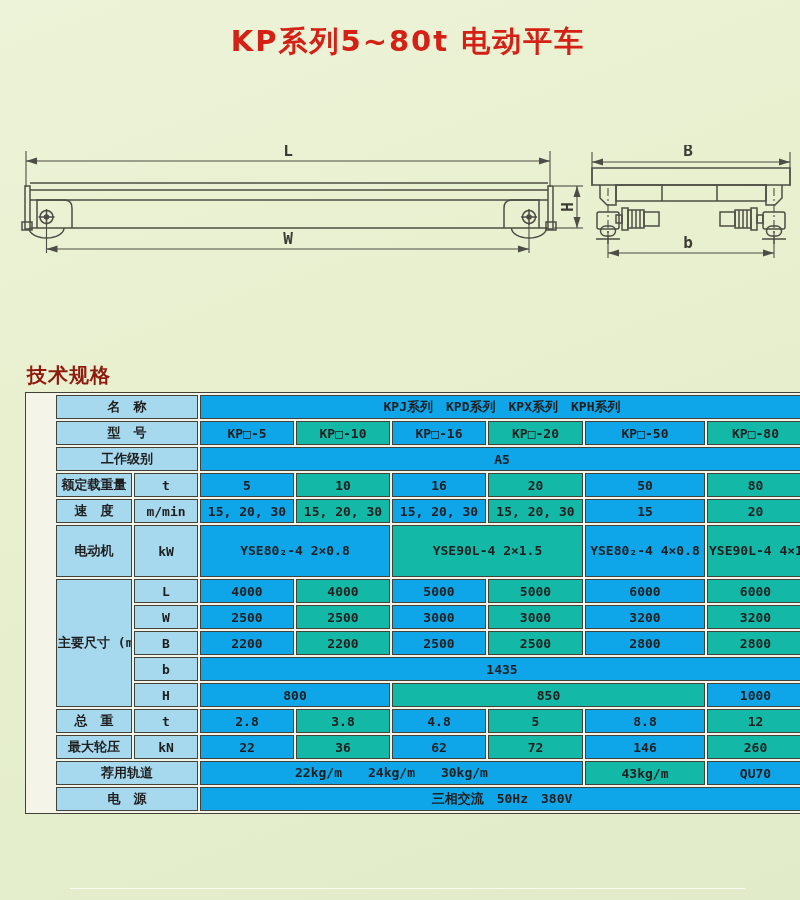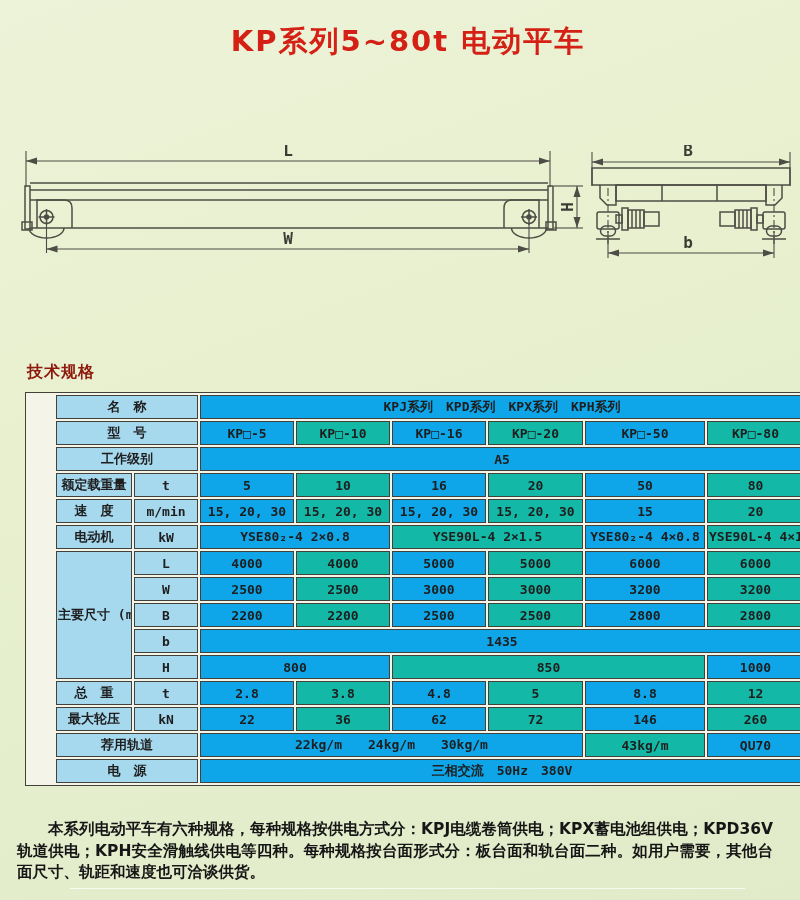--- a/index.html
+++ b/index.html
@@ -15,38 +15,38 @@
     text-align:center;font-size:29px;font-weight:bold;
     color:#d42015;letter-spacing:2px;margin:0;
   }
   .drawing-svg{position:absolute;}
   .drawing-svg text{
     font-family:"DejaVu Sans Mono","Liberation Mono",monospace;
     font-size:16px;font-weight:bold;fill:#3c3c34;
   }
   .section-heading{
     position:absolute;top:362px;left:27px;margin:0;
-    font-size:16px;font-weight:bold;color:#8e190d;letter-spacing:1px;font-family:Liberation Mono, monospace;
+    font-size:20px;font-weight:bold;color:#8e190d;letter-spacing:1px;font-family:Liberation Mono, monospace;
   }
   table.spec{
     position:absolute;left:25px;top:392px;width:762px;
     border-collapse:separate;border-spacing:2px;
     background:#f4f4e8;border:1px solid #42423a;
     table-layout:fixed;
     padding-left:28px;
   }
   table.spec td{
     box-sizing:border-box;height:24px;padding:0 1px;
     border:1px solid #42423a;
     text-align:center;vertical-align:middle;
     font-family:"DejaVu Sans Mono","Liberation Sans",sans-serif;
     font-size:13px;font-weight:bold;color:#1e1e1e;
     overflow:hidden;white-space:nowrap;
   }
-  table.spec tr.tall td{height:24px;}
+  table.spec tr.tall td{height:52px;}
   td.lb{background:#a6d8ee;font-size:13.5px;}
   td.cg{background:#0ea5e9;}
   td.cb{background:#14b8a6;}
   td.pre{white-space:pre-line;line-height:1.25;}
   .footer-note{
     position:absolute;left:17px;top:819px;width:756px;margin:0;
     font-size:15.5px;line-height:21.5px;font-weight:600;color:#161616;
     text-indent:2em;text-align:justify;
     font-family:"DejaVu Sans","Liberation Sans",sans-serif;
   }
@@ -286,16 +286,15 @@
         <td class="cb">43kg/m</td>
         <td class="cg">QU70</td>
       </tr>
       <tr>
         <td class="lb" colspan="2">电　源</td>
         <td class="cg" colspan="6">三相交流　50Hz　380V</td>
       </tr>
     </tbody>
   </table>
 
-  <p class="footer-note">本系列电动平车有六种规格，每种规格按供电方式分：KPJ电缆卷筒供电；KPX蓄电池组供电；KPD36V轨道供电；KPH安全滑触线供电等四种。每种规格按台面形式分：板台面和轨台面二种。如用户需要，其他台面尺寸、轨距和速度也可洽谈供货。</p>
   <div class="bottom-rule"></div>
 
 </div>
 
 </body></html>

